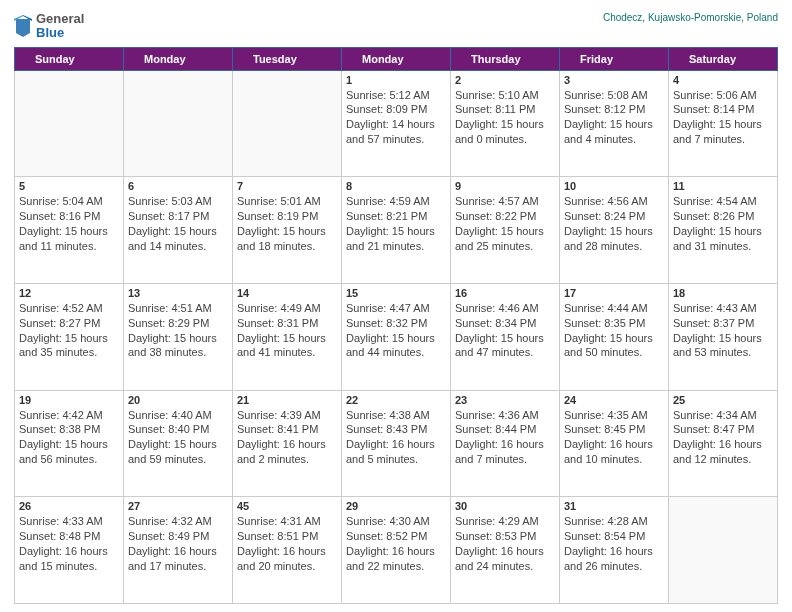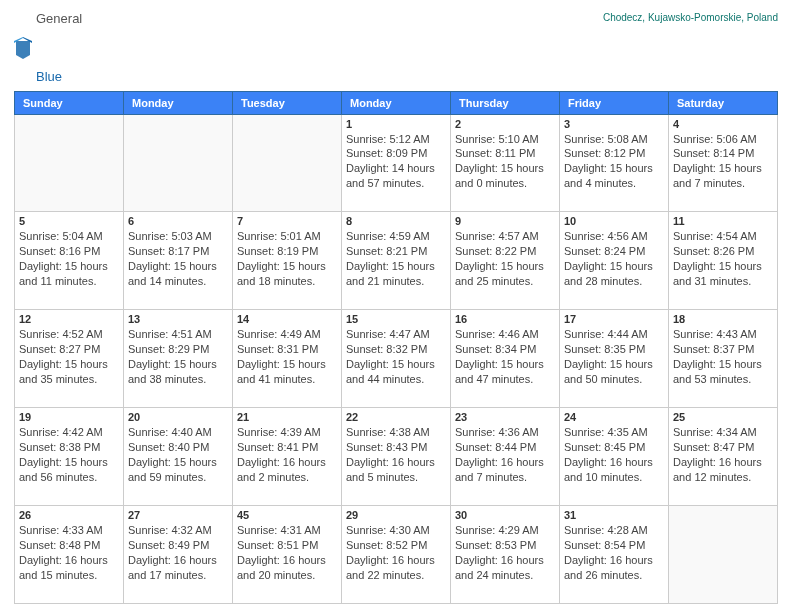--- a/index.html
+++ b/index.html
@@ -24,23 +24,22 @@
       margin-bottom: 6px;
     }
     .logo {
       display: flex;
       align-items: center;
     }
     .logo-text {
       display: flex;
       flex-direction: column;
       font-size: 13px;
-      font-weight: normal;
+      font-weight: bold;
       line-height: 1.1;
-      gap: 44px;
     }
     .logo-general { color: #555; }
     .logo-blue { color: #1a6aad; }
     .logo-icon {
       width: 18px;
       height: 22px;
       margin-right: 4px;
     }
     .title-block {
       text-align: right;
@@ -56,25 +55,25 @@
       color: #0f766e;
     }
     .calendar {
       flex: 1;
       border: 1px solid #ccc;
       border-collapse: collapse;
       width: 100%;
       table-layout: fixed;
     }
     .calendar th {
-      background-color: #3b82f6;
+      background-color: #701a75;
       color: #fff;
       font-size: 11px;
       font-weight: bold;
-      padding: 5px 8px;
+      padding: 5px 20px;
       text-align: left;
       border: 1px solid #2e6aa0;
     }
     .calendar td {
       border: 1px solid #ccc;
       vertical-align: top;
       padding: 3px 4px;
       font-size: 9px;
       color: #333;
       background: #fff;

